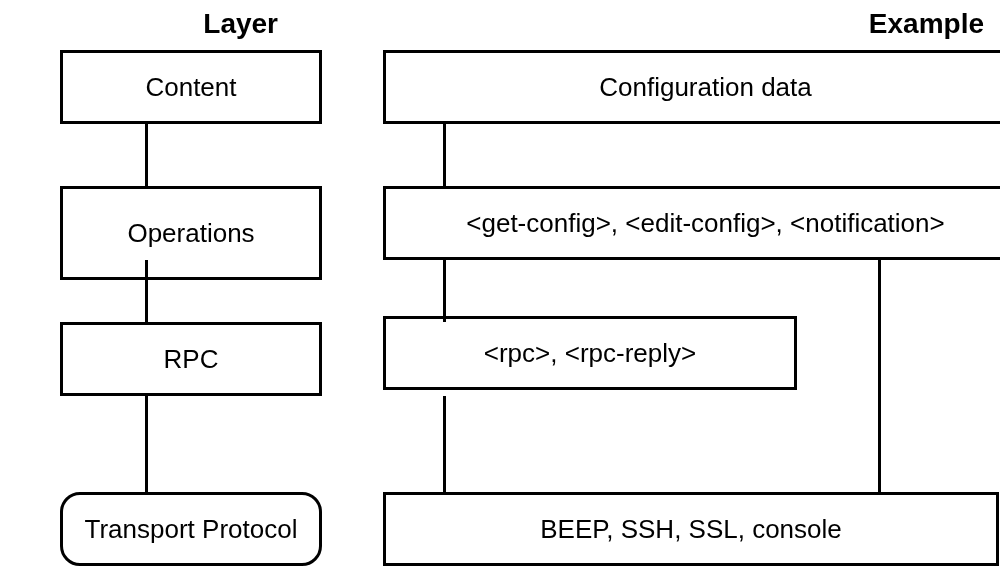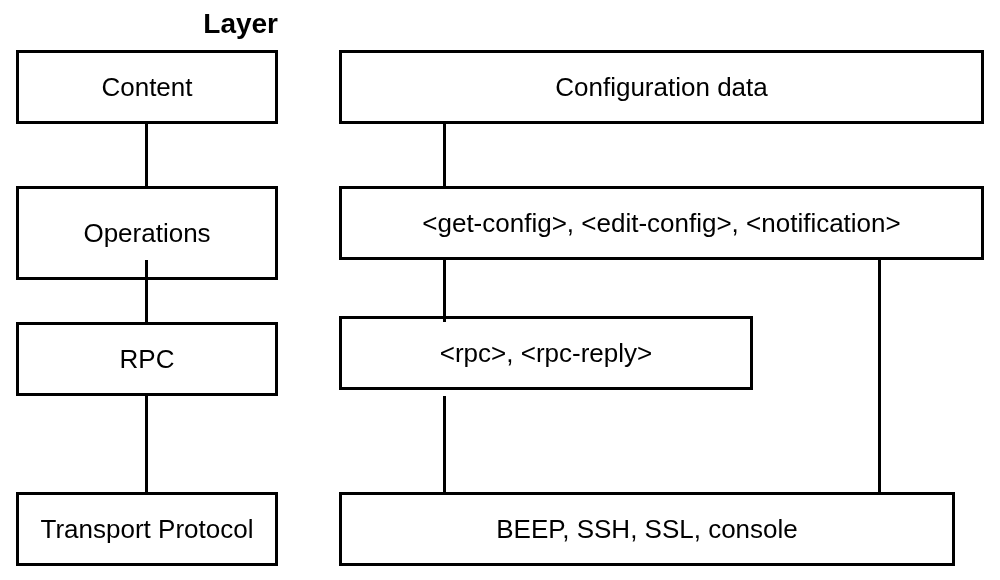--- a/index.html
+++ b/index.html
@@ -22,43 +22,45 @@
   .box {
     position: absolute;
     border: 3px solid #000;
     box-sizing: border-box;
     display: flex;
     align-items: center;
     justify-content: center;
     font-size: 26px;
     font-weight: 400;
     background: #fff;
+    margin-left: 44px;
   }
   .connector {
     position: absolute;
     background: #000;
   }
 </style>
 </head>
 <body>
 
 <div class="stage">
 
   <div class="header" style="left:16px; top:8px; width:262px;">Layer</div>
+  <div class="header" style="left:339px; top:8px; width:645px;">Example</div>
 
   <div class="box" style="left:16px; top:50px; width:262px; height:74px;">
     <span>Content</span>
   </div>
   <div class="box" style="left:16px; top:186px; width:262px; height:94px;">
     <span>Operations</span>
   </div>
   <div class="box" style="left:16px; top:322px; width:262px; height:74px;justify-content:center;">
     <span>RPC</span>
   </div>
-  <div class="box" style="left:16px; top:492px; width:262px; height:74px;">
+  <div class="box" style="left:16px; top:492px; width:262px; height:74px;border-radius:20px;">
     <span>Transport Protocol</span>
   </div>
 
   <div class="box" style="left:339px; top:50px; width:645px; height:74px;">
     <span>Configuration data</span>
   </div>
   <div class="box" style="left:339px; top:186px; width:645px; height:74px;">
     <span>&lt;get-config&gt;, &lt;edit-config&gt;, &lt;notification&gt;</span>
   </div>
   <div class="box" style="left:339px; top:316px; width:414px; height:74px;">

